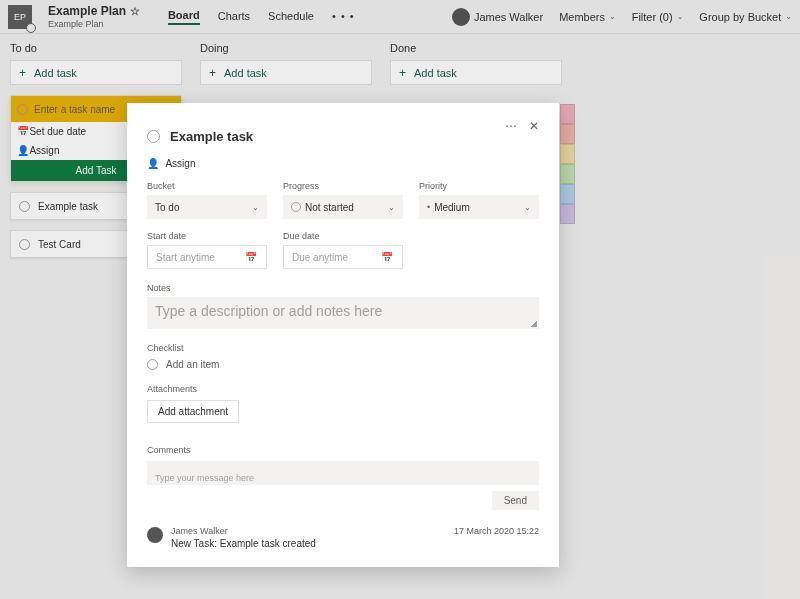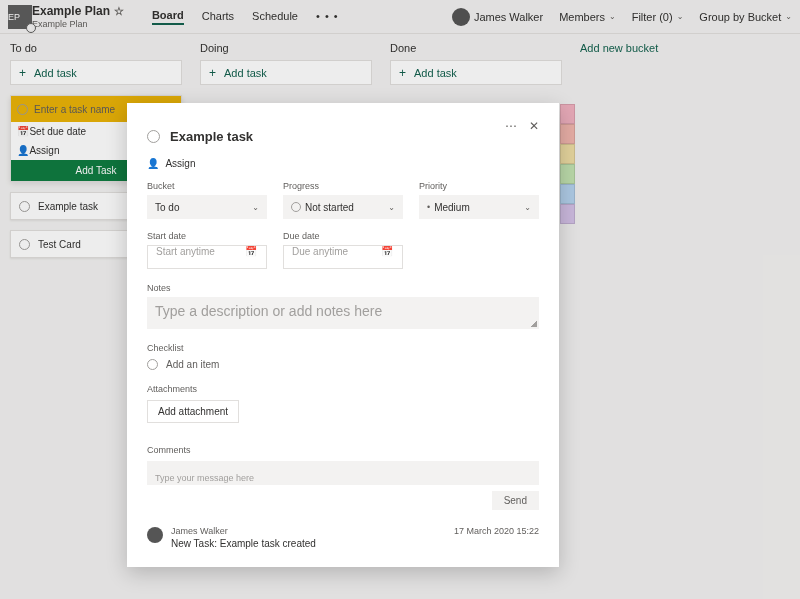--- a/index.html
+++ b/index.html
@@ -1,20 +1,20 @@
 <!DOCTYPE html>
 <html><head>
 <meta charset="utf-8">
 <style>
 * { box-sizing: border-box; margin: 0; padding: 0; font-family: "Segoe UI", sans-serif; }
 body { width: 800px; height: 599px; background: #f3f2f1; overflow: hidden; position: relative; font-size: 11px; color: #323130; }
 
 
 .header { display: flex; align-items: center; height: 34px; border-bottom: 1px solid #e1dfdd; padding: 0 8px; }
-.ep-badge { width: 24px; height: 24px; background: #5e5e5e; color: #fff; display: flex; align-items: center; justify-content: flex-start; font-size: 9px; margin-right: 0; position: relative; }
+.ep-badge { width: 24px; height: 24px; background: #5e5e5e; color: #fff; display: flex; align-items: center; justify-content: center; font-size: 9px; margin-right: 16px; position: relative; }
 .ep-badge .info { position:absolute; right:-4px; bottom:-4px; width:10px; height:10px; border:1px solid #5e5e5e; border-radius:50%; background:#f3f2f1; font-size:6px; display:flex; align-items:center; justify-content:center; }
 .plan-title { font-size: 12px; font-weight: 600; display: flex; align-items: center; gap:4px;}
 .sub-title { font-size: 9px; color: #605e5c; margin-top: 1px; }
 .title-block { display:flex; flex-direction:column; margin-right: 28px; }
 .tabs { display: flex; gap: 18px; align-items: center; height: 100%; }
 .tab { font-size: 11px; color: #323130; padding-bottom:2px; cursor:pointer; }
 .tab.active { font-weight: 600; border-bottom: 2px solid #14624f; }
 .ellipsis { letter-spacing:1px; }
 .header-right { margin-left:auto; display:flex; align-items:center; gap:16px; }
 .avatar { width:18px; height:18px; border-radius:50%; background:#555; display:inline-block; }
@@ -48,21 +48,21 @@
 .modal-top span { cursor:pointer; }
 .mtitle-row { display:flex; align-items:center; gap:10px; margin-top:-4px;}
 .mtitle { font-size:13px; font-weight:600; }
 .msub { font-size:9px; color:#605e5c; margin-top:2px; margin-left:0;}
 .assign-row { display:flex; align-items:center; gap:6px; margin-top:14px; font-size:10px; color:#323130; cursor:pointer;}
 .field-row { display:flex; gap:16px; margin-top:12px; }
 .field { flex:1; }
 .flabel { font-size:9px; color:#605e5c; margin-bottom:4px; }
 .select { height:24px; background:#f3f2f1; display:flex; align-items:center; justify-content:space-between; padding:0 8px; font-size:10px; cursor:pointer;}
 .select .chev { font-size:8px; }
-.dateinput { height:24px; border:1px solid #e1dfdd; display:flex; justify-content:space-between; padding:0 8px; font-size:10px; color:#a19f9d; }
+.dateinput { height:24px; border:1px solid #e1dfdd; display:flex; align-items:center; justify-content:space-between; padding:0 8px; font-size:10px; color:#a19f9d; }
 .notes { width:100%; height:32px; background:#f3f2f1; padding:6px 8px; font-size:14px; color:#a19f9d; position:relative; resize:none; border:none; margin-top:4px;}
 .notes-wrap { position:relative; }
 .resizer { position:absolute; right:2px; bottom:2px; width:7px; height:7px; background:linear-gradient(135deg,transparent 50%,#a19f9d 50%); }
 .section-label { font-size:9px; color:#605e5c; margin-top:14px; }
 .check-row { display:flex; align-items:center; gap:8px; margin-top:6px; font-size:10px; color:#605e5c;}
 .attach-btn { margin-top:6px; display:inline-block; border:1px solid #e1dfdd; padding:5px 10px; font-size:10px; cursor:pointer;}
 .comment-box { margin-top:6px; background:#f3f2f1; height:22px; padding:12px 8px; font-size:9px; color:#a19f9d;}
 .send-row { display:flex; justify-content:flex-end; margin-top:6px; }
 .send-btn { background:#f3f2f1; padding:4px 12px; font-size:10px; color:#605e5c; cursor:pointer;}
 .activity { display:flex; gap:8px; margin-top:16px; align-items:flex-start;}
@@ -155,23 +155,20 @@
   </div>
 
   <div class="col">
     <div class="col-title">Done</div>
     <div class="addtask-btn">
       <span class="plus">+</span>
       <span>Add task</span>
     </div>
   </div>
 
-  <div class="col">
-    <div class="addbucket">Add new bucket</div>
-  </div>
 </div>
 
 <div class="swatches">
   <div class="sw" style="background:#f4b3c2"></div>
   <div class="sw" style="background:#f5b8b0"></div>
   <div class="sw" style="background:#f2e0a6"></div>
   <div class="sw" style="background:#c5e6b3"></div>
   <div class="sw" style="background:#b7d6f2"></div>
   <div class="sw" style="background:#d7c3ea"></div>
 </div>

